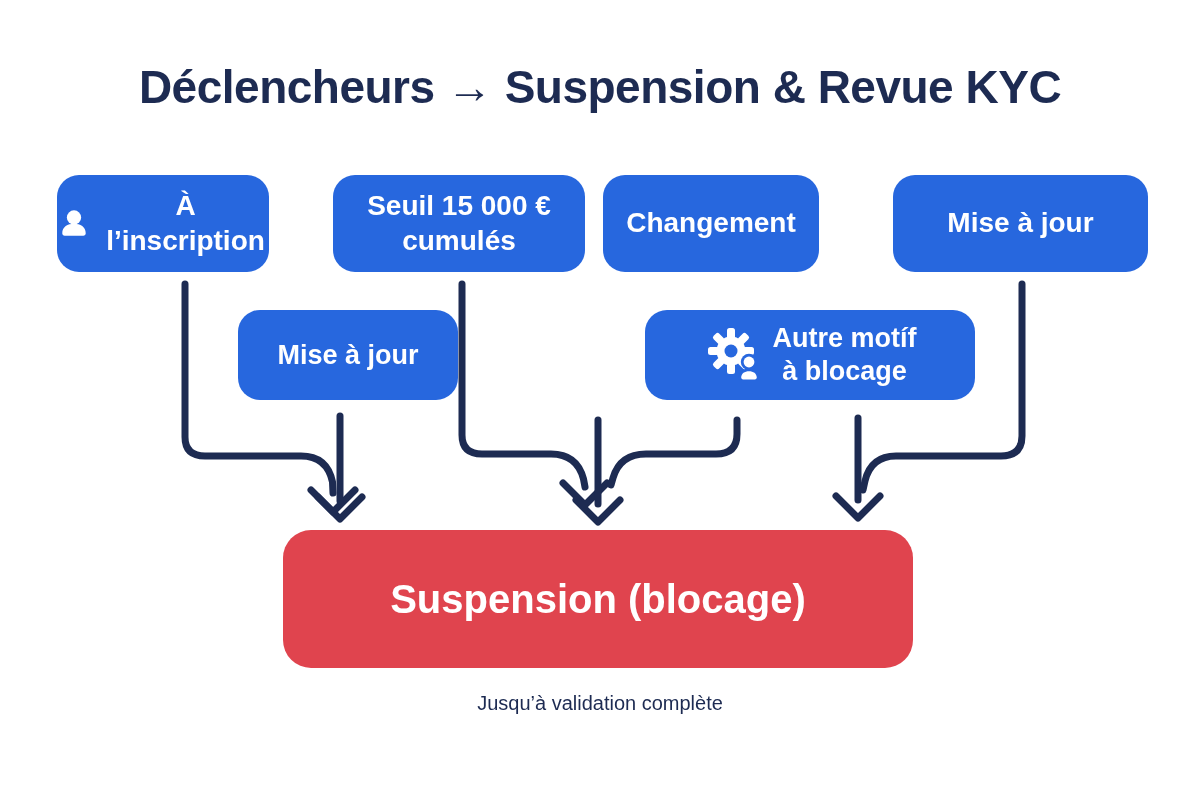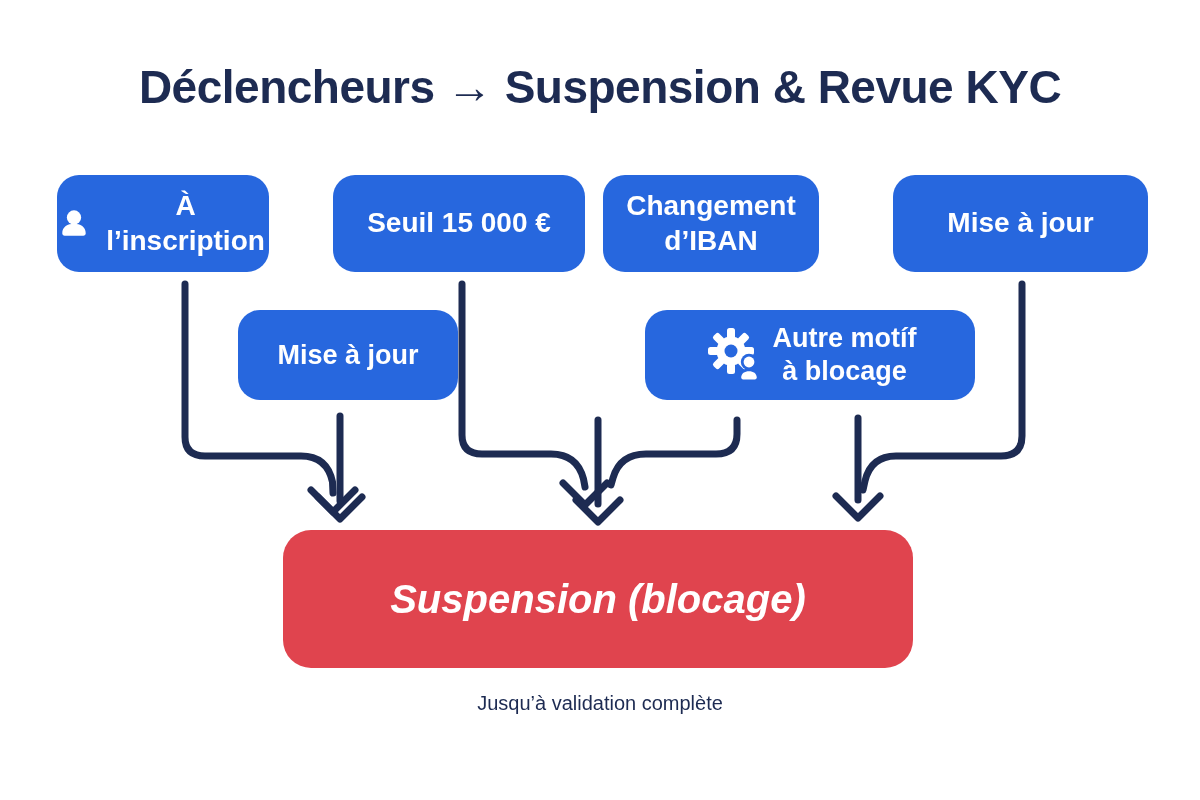--- a/index.html
+++ b/index.html
@@ -23,21 +23,21 @@
   .b1{left:57px;top:175px;width:212px;height:97px;gap:11px;}
   .b2{left:333px;top:175px;width:252px;height:97px;}
   .b3{left:603px;top:175px;width:216px;height:97px;}
   .b4{left:893px;top:175px;width:255px;height:97px;}
   .b5{left:238px;top:310px;width:220px;height:90px;font-size:27px;}
   .b6{left:645px;top:310px;width:330px;height:90px;font-size:27px;gap:7px;}
   .result-box{
     position:absolute;left:283px;top:530px;width:630px;height:138px;
     background:#E0444E;color:#fff;border-radius:28px;
     display:flex;flex-direction:row;align-items:center;justify-content:center;
-    font-size:40px;font-weight:800;line-height:1.32;text-align:center;font-style:italic;
+    font-size:40px;font-weight:800;line-height:1.32;text-align:center;
   }
   .caption{
     position:absolute;left:0;right:0;top:692px;text-align:center;
     font-size:20px;font-weight:500;color:#1D2B52;
   }
 </style>
 </head>
 <body>
 
 <div class="stage">
@@ -69,27 +69,27 @@
     <svg width="38" height="38" viewBox="0 0 40 40" aria-hidden="true">
       <circle cx="20" cy="12.3" r="8.4" fill="#fff"></circle>
       <path d="M6.2 30.8 c0-7.4 6.3-11 13.8-11 s13.8 3.6 13.8 11 c0 1.7-1.2 2.9-2.9 2.9 h-21.8 c-1.7 0-2.9-1.2-2.9-2.9 z" fill="#fff"></path>
     </svg>
     <span>À l’inscription</span>
   </div>
 
   <div class="node b2">
     <span class="txt">
       <span>Seuil 15 000 €</span>
+      <span>cumulés</span>
     </span>
   </div>
 
   <div class="node b3">
     <span class="txt">
       <span>Changement</span>
-      <span>d’IBAN</span>
     </span>
   </div>
 
   <div class="node b4">
     <span class="txt">
       <span>Mise à jour</span>
     </span>
   </div>
 
   <div class="node b5">

